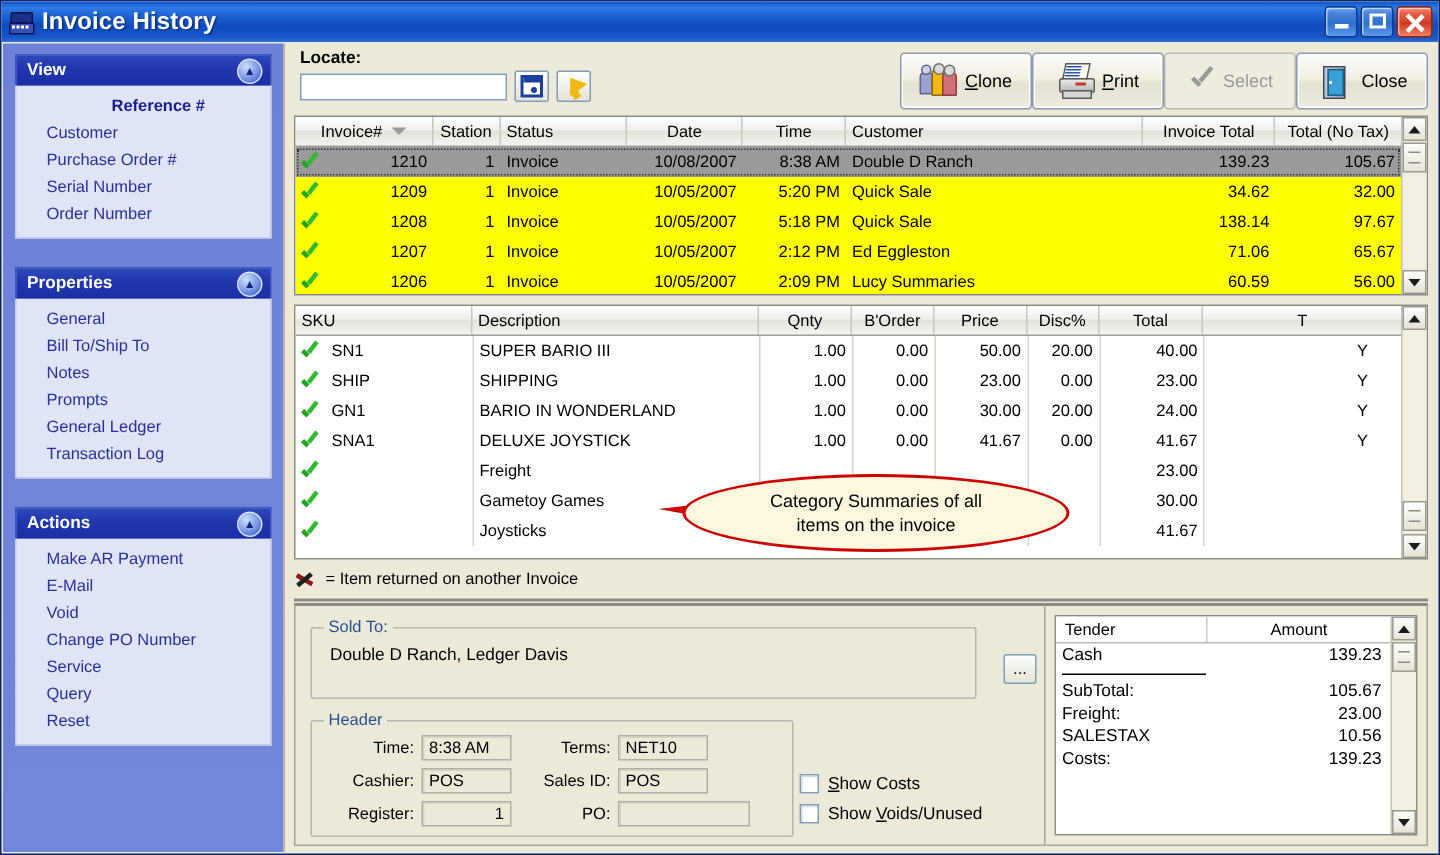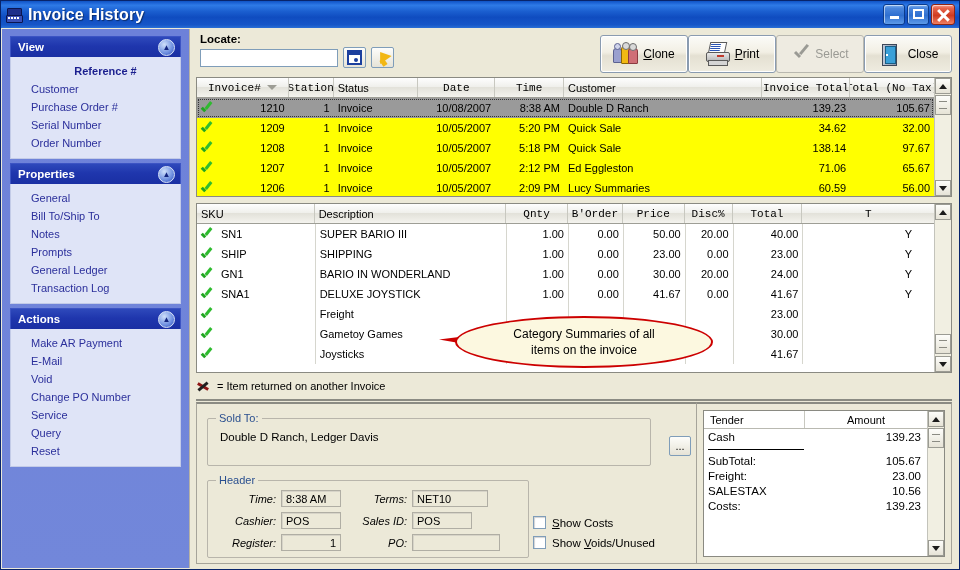--- a/index.html
+++ b/index.html
@@ -63,21 +63,21 @@
   }
   
   .sidebar{
     position:absolute;left:0;top:0;width:188px;bottom:0;
     background:#6a7fd8;
     background:linear-gradient(to bottom,#6d81d9,#7287da);
     border-right:1px solid #b7b2a4;
     box-sizing:border-box;
     padding:7px 8px 0 8px;
   }
-  .panel{margin-bottom:4px;}
+  .panel{margin-bottom:19px;}
   .panel-hd{
     height:20px;display:flex;align-items:center;
     background:linear-gradient(to bottom,#2e49bb 0%,#1f36ad 45%,#1a2fa3 100%);
     color:#fff;font-weight:bold;font-size:11.5px;
     padding-left:7px;position:relative;
     border:1px solid #3c54c4;border-bottom:none;
   }
   .panel-hd .chev{
     position:absolute;right:5px;top:2px;width:15px;height:15px;border-radius:50%;
     background:radial-gradient(circle at 35% 30%,#cfe0fa,#6e8fe0 60%,#2a48b8);
@@ -176,21 +176,21 @@
     display:flex;height:19px;
     background:linear-gradient(to bottom,#fefefe,#f0f0ec 45%,#e3e2da 50%,#f4f3ee 100%);
     border-bottom:1px solid #9e9e96;
     font-size:11px;color:#000;
   }
   .gh{
     display:flex;align-items:center;box-sizing:border-box;
     border-right:1px solid #c8c8c0;
     padding:0 4px;white-space:nowrap;overflow:hidden;
   }
-  .gh.c{justify-content:center;font-family:Liberation Mono, monospace;}
+  .gh.c{justify-content:center;}
   .gh .sortarrow{margin-left:6px;width:0;height:0;border-left:5px solid transparent;border-right:5px solid transparent;border-top:5px solid #9d9d95;}
   .grow{
     display:flex;height:20px;font-size:11px;color:#000;align-items:center;
     box-sizing:border-box;
   }
   .gc{
     box-sizing:border-box;padding:0 4px;white-space:nowrap;overflow:hidden;
     display:flex;align-items:center;height:100%;
   }
   .gc.r{justify-content:flex-end;}
@@ -256,21 +256,21 @@
   }
   .soldto-val{position:absolute;left:12px;top:12px;font-size:11.5px;color:#000;}
   .ellip-btn{
     position:absolute;right:9px;top:22px;width:22px;height:20px;box-sizing:border-box;
     border:1px solid #7f9db9;border-radius:2px;
     background:linear-gradient(to bottom,#fdfdfa,#e6e3d6);
     display:flex;align-items:center;justify-content:center;font-size:11px;color:#000;
     line-height:6px;
   }
   .frow{position:absolute;display:flex;align-items:center;font-size:11px;}
-  .flbl{text-align:right;color:#000;font-style:italic;}
+  .flbl{text-align:right;color:#000;}
   .fbox{
     border:1px solid #b0aea4;background:#ece9d8;height:17px;box-sizing:border-box;
     font-size:11px;display:flex;align-items:center;padding:0 4px;color:#000;
     box-shadow:inset 1px 1px 0 #d7d4c8;
   }
   .fbox.r{justify-content:flex-end;}
   .cbrow{position:absolute;display:flex;align-items:center;gap:6px;font-size:11.5px;}
   .cb{
     width:13px;height:13px;box-sizing:border-box;background:#fff;
     border:1px solid #7f9db9;box-shadow:inset 1px 1px 1px rgba(0,0,0,.18);
@@ -678,21 +678,21 @@
           </div>
           <div class="ellip-btn" style="right:12px;top:32px;">...</div>
 
           <div class="grp" style="left:10px;top:76px;width:320px;height:76px;">
             <span class="grp-lbl">Header</span>
 
             <div class="frow" style="left:6px;top:9px;">
               <span class="flbl" style="width:62px;">Time:</span>
               <span class="fbox" style="width:60px;margin-left:5px;">8:38 AM</span>
               <span class="flbl" style="width:50px;margin-left:16px;">Terms:</span>
-              <span class="fbox" style="width:76px;margin-left:5px;">NET10</span>
+              <span class="fbox" style="width:60px;margin-left:5px;">NET10</span>
             </div>
 
             <div class="frow" style="left:6px;top:31px;">
               <span class="flbl" style="width:62px;">Cashier:</span>
               <span class="fbox" style="width:60px;margin-left:5px;">POS</span>
               <span class="flbl" style="width:50px;margin-left:16px;">Sales ID:</span>
               <span class="fbox" style="width:60px;margin-left:5px;">POS</span>
             </div>
 
             <div class="frow" style="left:6px;top:53px;">

